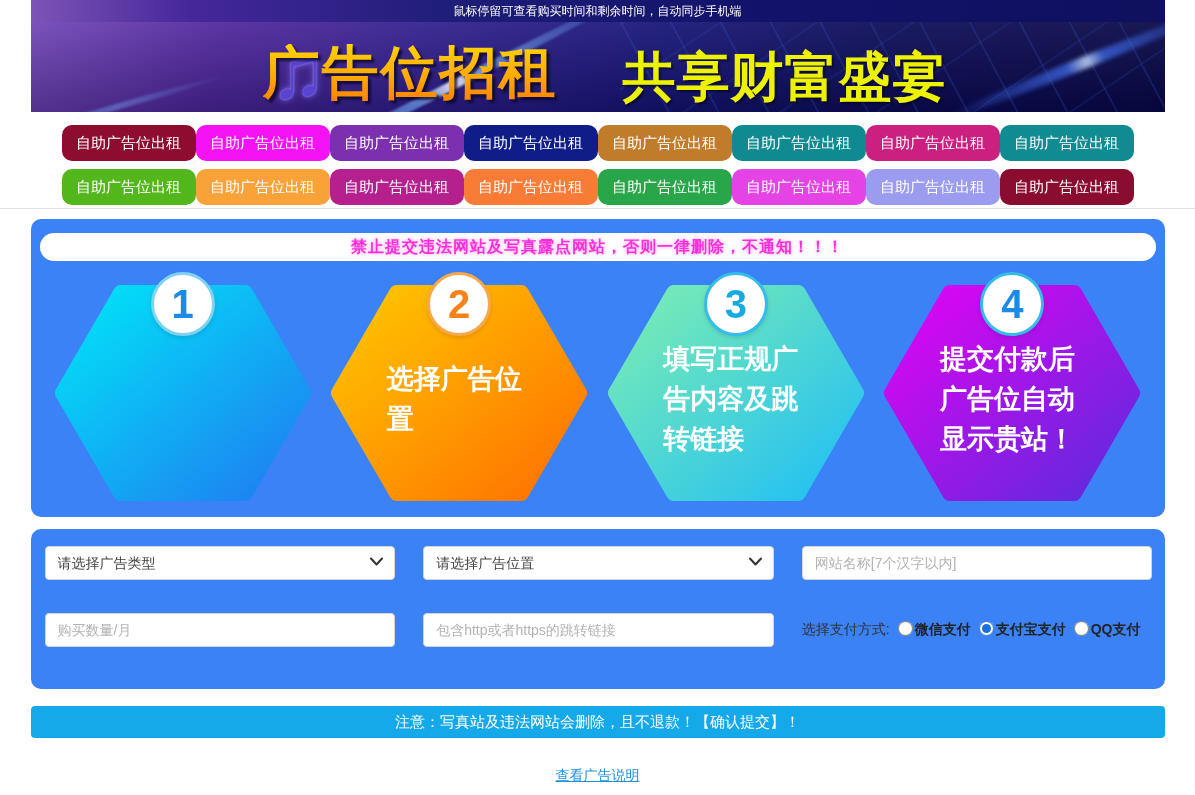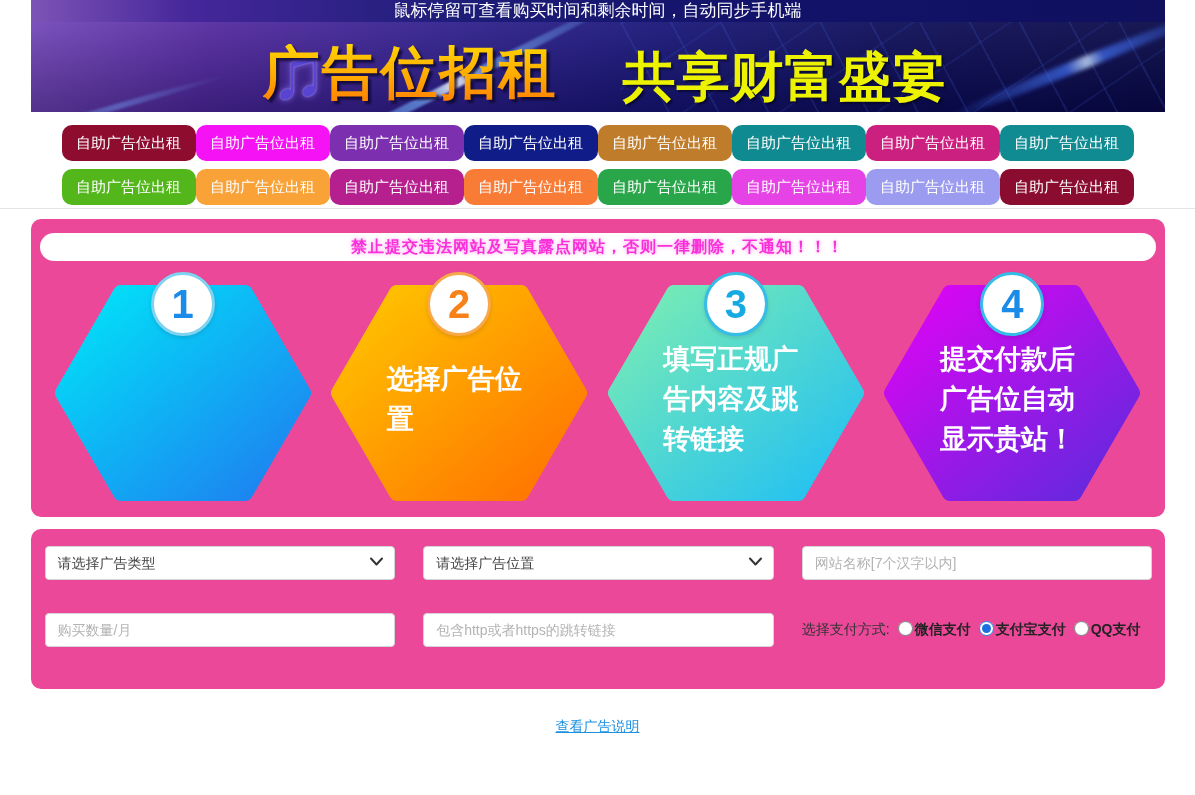--- a/index.html
+++ b/index.html
@@ -6,21 +6,21 @@
   body {
     width:1195px; height:795px; background:#ffffff;
     font-family:"Liberation Sans","DejaVu Sans",sans-serif;
     overflow:hidden;
   }
   .page { width:1134px; margin:0 auto; }
 
   
   .notice-bar {
     height:22px; line-height:22px; text-align:center;
-    color:#ffffff; font-size:17px;
+    color:#ffffff; font-size:12px;
     background:linear-gradient(90deg,#7d53b6 0%,#45279a 14%,#1d1d78 38%,#12126a 65%,#10105f 100%);
   }
 
   
   .banner {
     position:relative; height:90px; overflow:hidden;
     background:
       linear-gradient(180deg, rgba(255,255,255,0.06) 0%, rgba(0,0,30,0.28) 100%),
       linear-gradient(100deg,#7448b8 0%,#53299f 16%,#31208e 36%,#181678 55%,#0d0d58 75%,#090947 100%);
   }
@@ -68,21 +68,21 @@
   .btn-row { display:flex; justify-content:center; margin-top:13px; }
   .btn-row + .btn-row { margin-top:8px; }
   .ad-btn {
     width:134px; height:36px; border:none; border-radius:10px;
     color:#ffffff; font-size:15px; cursor:pointer;
     font-family:"Liberation Sans","DejaVu Sans",sans-serif;
   }
   .divider { width:100%; height:1px; background:#e3e3e3; margin-top:3px; }
 
   
-  .panel { background:#ec4899; border-radius:10px; }
+  .panel { background:#3b82f6; border-radius:10px; }
   .panel-steps { margin-top:10px; padding:14px 9px 16px 9px; height:298px; }
   .warning-banner {
     background:#ffffff; border-radius:14px; height:28px; line-height:28px;
     text-align:center; font-size:16px; font-weight:bold;
     color:#fb2fd9; text-shadow:0 0 4px #ff9dee; letter-spacing:1px;
   }
   .steps-row {
     display:flex; justify-content:space-between;
     padding:0 13px; margin-top:8px;
   }
@@ -267,17 +267,18 @@
             <span>支付宝支付</span>
           </label>
           <label class="pay-opt">
             <input type="radio" name="pay" style="">
             <span>QQ支付</span>
           </label>
         </span>
     </div>
   </div>
 
+  <div class="submit-bar">注意：写真站及违法网站会删除，且不退款！【确认提交】！</div>
 
   <div class="footer-link-wrap">
     <a href="#">查看广告说明</a>
   </div>
 </div>
 
 </body></html>

